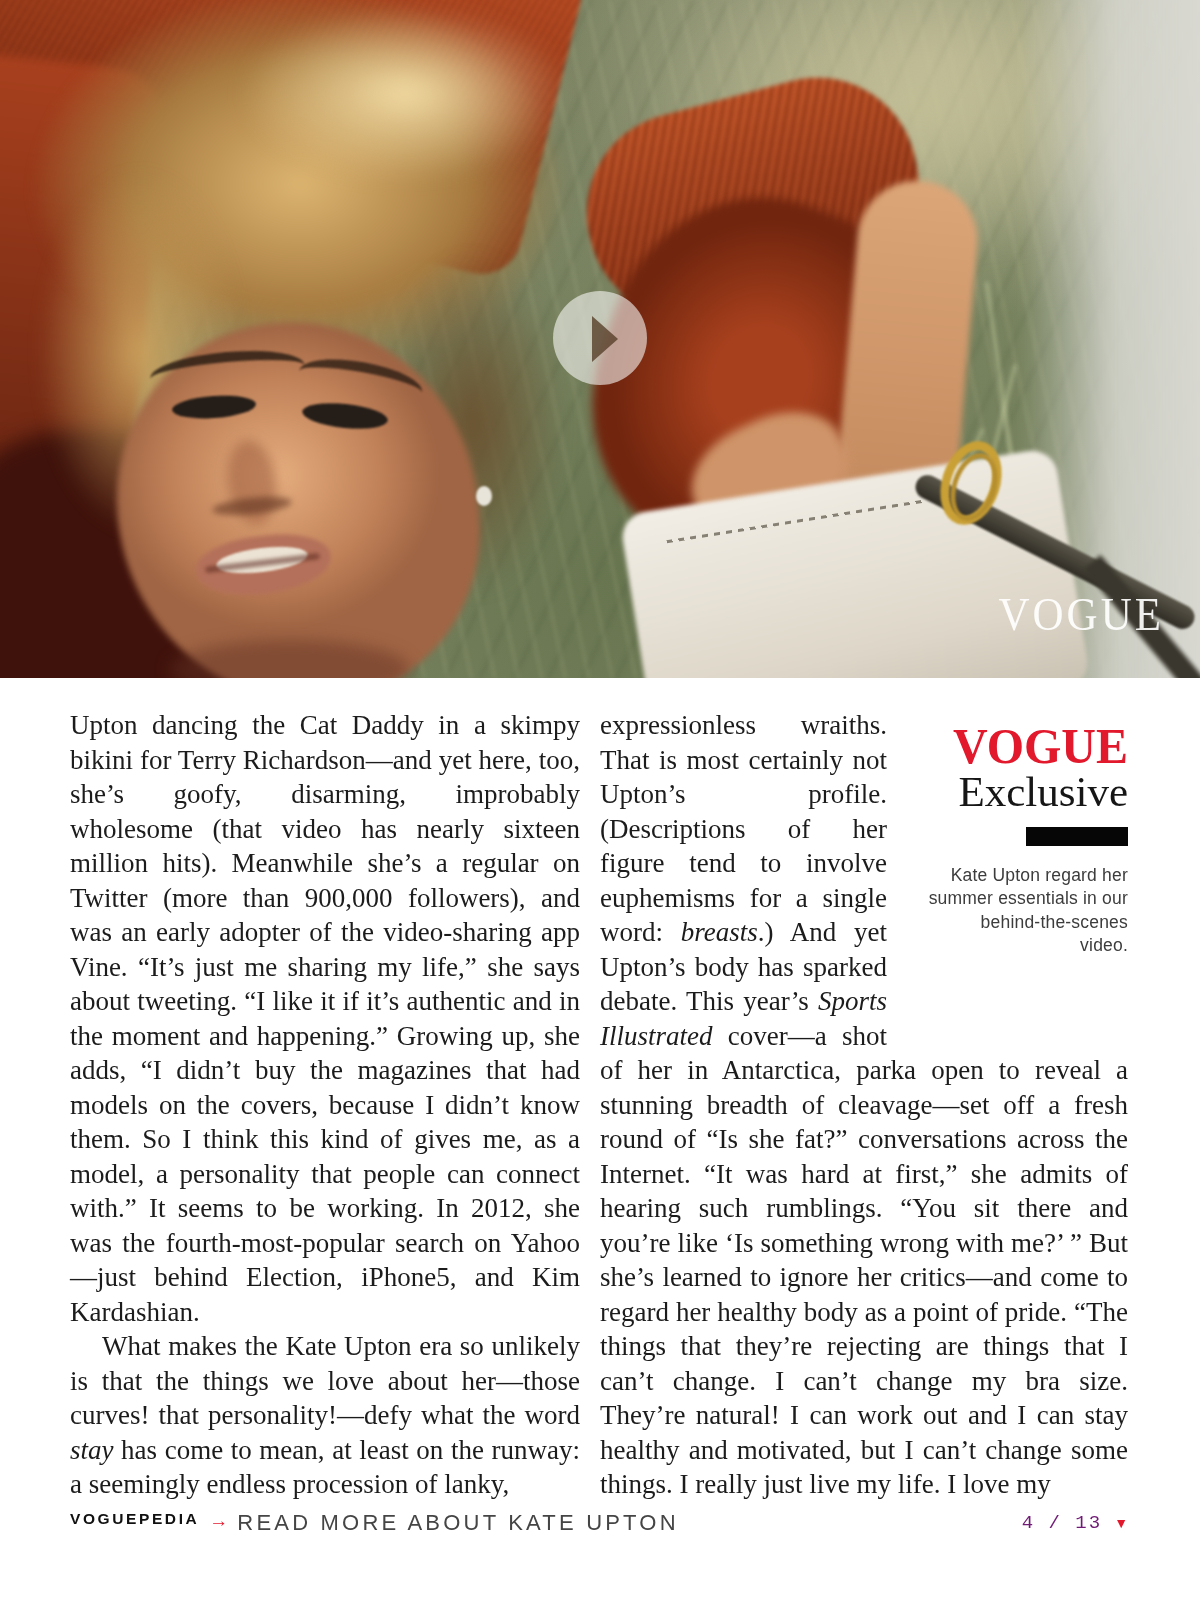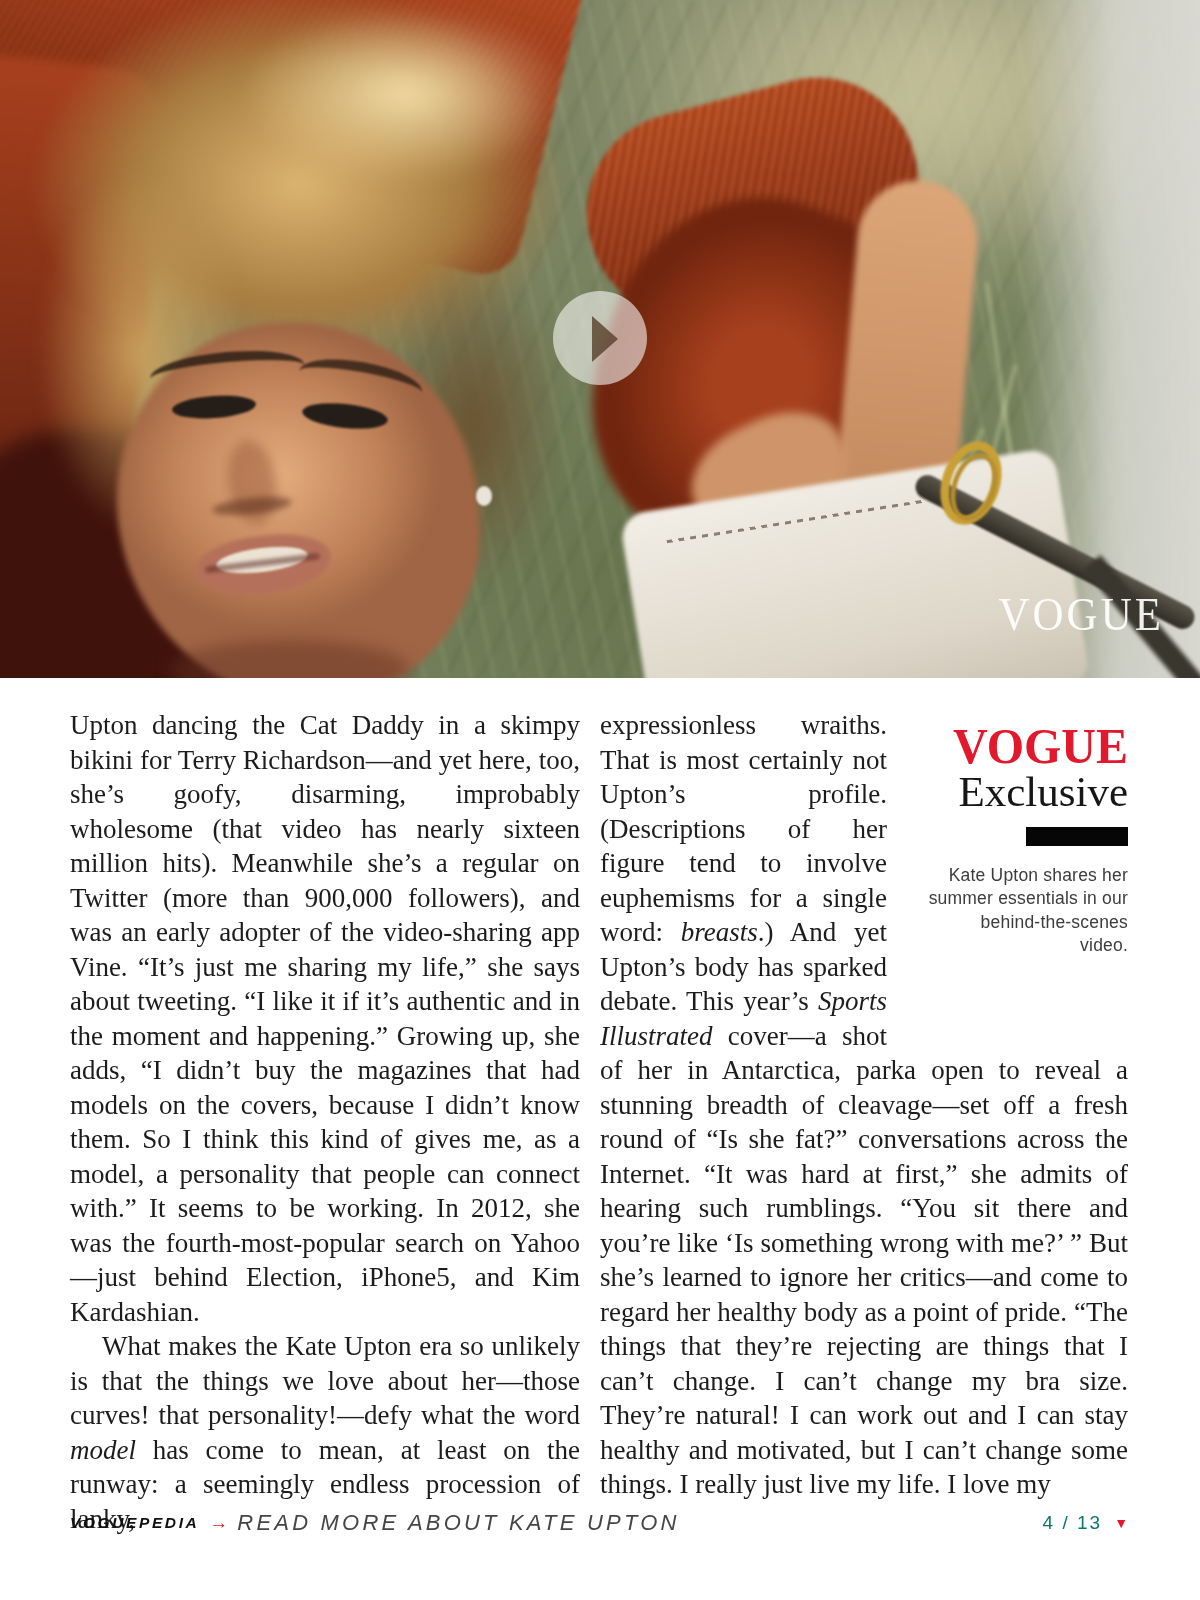--- a/index.html
+++ b/index.html
@@ -123,26 +123,26 @@
   .exclusive-logo { font-family:"Liberation Serif", serif; font-weight:700; font-size:48px; line-height:0.95;
     letter-spacing:0px; color:#e2192d; transform:scaleY(1.05); transform-origin:top right; }
   .exclusive-sub { font-family:"Liberation Serif", serif; font-size:43px; line-height:1.1; color:#161616; }
   .exclusive-bar { width:102px; height:19px; background:#060606; margin:12px 0 18px auto; }
   .exclusive-caption { font-size:17.5px; line-height:23.5px; color:#3c3c3c; width:200px; margin-left:auto;
     letter-spacing:0.2px; }
 
   
   .footer { position:absolute; left:70px; right:72px; bottom:64px; display:flex;
     justify-content:space-between; align-items:center; font-family:"Liberation Sans", sans-serif; }
-  .footer-left { display:flex; align-items:center; cursor:pointer;font-style:italic; }
+  .footer-left { display:flex; cursor:pointer; }
   .brand { font-size:15.5px; font-weight:700; letter-spacing:2.6px; color:#101010; }
   .arrow { color:#e2192d; font-size:19px; margin:0 9px 0 10px; }
   .linktext { font-size:22px; letter-spacing:3.2px; color:#454545; }
   .footer-right { display:flex; align-items:center; }
-  .pagenum { font-size:19px; letter-spacing:2px; color:#0f766e; }
+  .pagenum { font-size:19px; letter-spacing:2px; color:#701a75;font-family:Liberation Mono, monospace; }
   .downarrow { color:#e2192d; font-size:14px; margin-left:12px; cursor:pointer; }
 </style>
 </head>
 <body>
 
 <div class="page">
 
   <div class="hero">
     <div class="ph grass-streaks"></div>
     <div class="ph hay-patch"></div>
@@ -189,29 +189,29 @@
     <div class="ph watermark">VOGUE</div>
 
     <div class="ph play-button">
       <div class="play-icon"></div>
     </div>
   </div>
 
   <div class="content">
     <div class="col col1">
       <p><span>Upton dancing the Cat Daddy in a skimpy bikini for Terry Richardson—and yet here, too, she’s goofy, disarming, improbably wholesome (that video has nearly sixteen million hits). Meanwhile she’s a regular on Twitter (more than 900,000 followers), and was an early adopter of the video-sharing app Vine. “It’s just me sharing my life,” she says about tweeting. “I like it if it’s authentic and in the moment and happening.” Growing up, she adds, “I didn’t buy the magazines that had models on the covers, because I didn’t know them. So I think this kind of gives me, as a model, a personality that people can connect with.” It seems to be working. In 2012, she was the fourth-most-popular search on Yahoo—just behind Election, iPhone5, and Kim Kardashian.</span></p>
-      <p><span>What makes the Kate Upton era so unlikely is that the things we love about her—those curves! that personality!—defy what the word </span><i>model</i><span> has come to mean, at least on the runway: a seemingly endless procession of lanky,</span></p>
+      <p><span>What makes the Kate Upton era so unlikely is that the things we love about her—those curves! that personality!—defy what the word </span><i>stay</i><span> has come to mean, at least on the runway: a seemingly endless procession of lanky,</span></p>
     </div>
 
     <div class="col col2">
       <aside class="exclusive-box">
         <div class="exclusive-logo">VOGUE</div>
         <div class="exclusive-sub">Exclusive</div>
         <div class="exclusive-bar"></div>
-        <div class="exclusive-caption">Kate Upton shares her summer essentials in our behind-the-scenes video.</div>
+        <div class="exclusive-caption">Kate Upton regard her summer essentials in our behind-the-scenes video.</div>
       </aside>
       <p><span>expressionless wraiths. That is most certainly not Upton’s profile. (Descriptions of her figure tend to involve euphemisms for a single word: </span><i>breasts</i><span>.) And yet Upton’s body has sparked debate. This year’s </span><i>Sports Illustrated</i><span> cover—a shot of her in Antarctica, parka open to reveal a stunning breadth of cleavage—set off a fresh round of “Is she fat?” conversations across the Internet. “It was hard at first,” she admits of hearing such rumblings. “You sit there and you’re like ‘Is something wrong with me?’ ” But she’s learned to ignore her critics—and come to regard her healthy body as a point of pride. “The things that they’re rejecting are things that I can’t change. I can’t change my bra size. They’re natural! I can work out and I can stay healthy and motivated, but I can’t change some things. I really just live my life. I love my</span></p>
     </div>
   </div>
 
   <div class="footer">
     <div class="footer-left">
       <span class="brand">VOGUEPEDIA</span>
       <span class="arrow">→</span>
       <span class="linktext">READ MORE ABOUT KATE UPTON</span>

